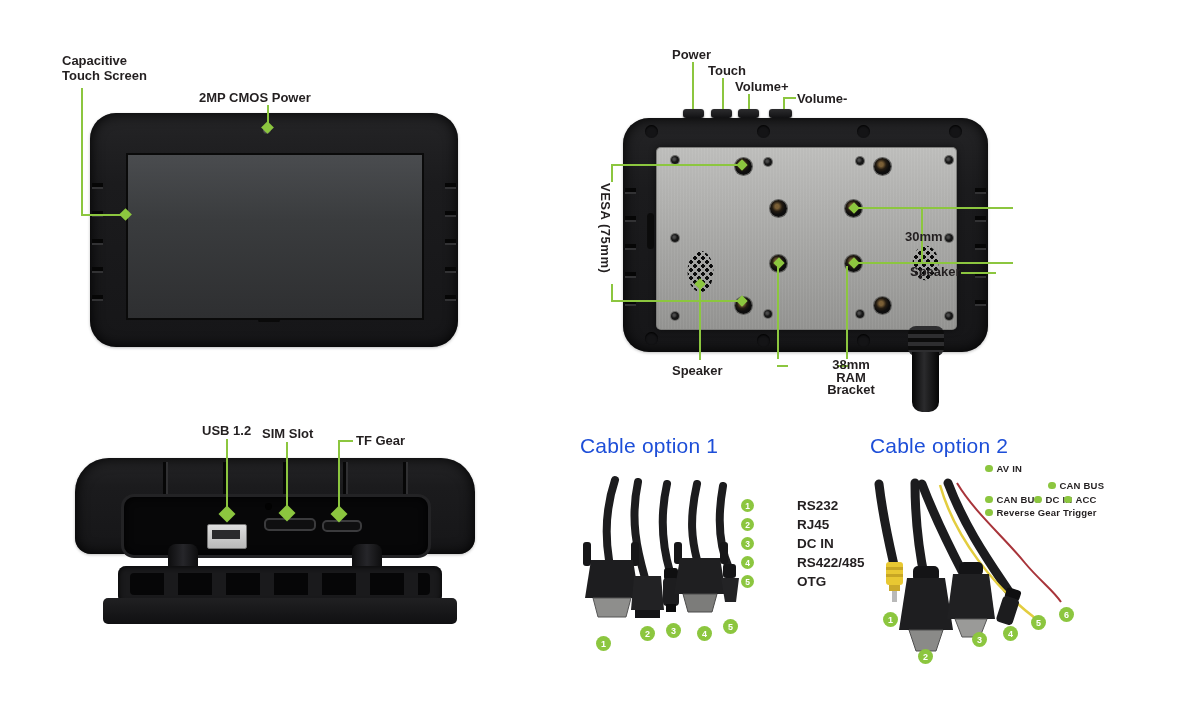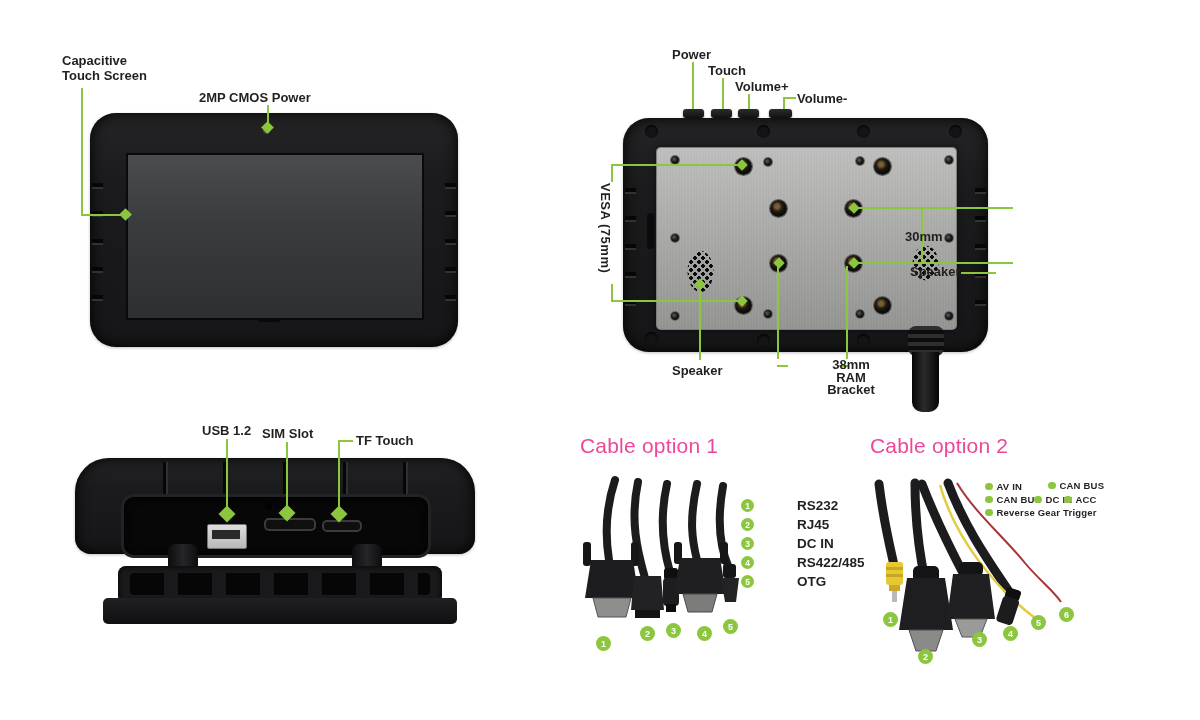--- a/index.html
+++ b/index.html
@@ -40,21 +40,21 @@
   .screw.sm{width:8px;height:8px;background:radial-gradient(circle at 40% 40%,#4a4a4a 0 1px,#161616 3px);box-shadow:0 0 0 1px #6a6a68;}
   .grille{
     position:absolute;
     background-image:radial-gradient(#0b0b0b 1.7px,transparent 1.9px),radial-gradient(#0b0b0b 1.7px,transparent 1.9px);
     background-size:8px 8px;background-position:0 0,4px 4px;
     clip-path:ellipse(48% 48% at 50% 50%);
   }
   .btn-top{position:absolute;height:9px;background:linear-gradient(180deg,#2c2c2e,#121214);border-radius:3px;box-shadow:0 1px 2px rgba(0,0,0,.5);}
   .bumper{position:absolute;width:13px;height:13px;border-radius:50%;background:#141416;box-shadow:inset 0 1px 2px #000;}
   .port-slot{position:absolute;background:#0f0f10;border:2px solid #3b3b3d;border-radius:5px;}
-  .title{position:absolute;font-size:21px;font-weight:400;color:#ec4899;letter-spacing:.2px;white-space:nowrap;}
+  .title{position:absolute;font-size:21px;font-weight:400;color:#1d4ed8;letter-spacing:.2px;white-space:nowrap;}
   .leg1-row{display:flex;align-items:center;gap:7px;height:19px;}
   .leg1-dot{width:13px;height:13px;border-radius:50%;background:var(--green);color:#fff;font-size:8.5px;font-weight:bold;display:flex;align-items:center;justify-content:center;flex:0 0 13px;}
   .leg1-txt{font-size:13.5px;font-weight:bold;color:var(--txt);white-space:nowrap;padding-left:36px;}
   .leg2{position:absolute;font-size:9.5px;font-weight:bold;color:var(--txt);white-space:nowrap;display:flex;align-items:center;gap:4px;letter-spacing:.2px;}
   .leg2-dot{width:7.5px;height:7.5px;border-radius:50%;background:var(--green);flex:0 0 7.5px;}
   .vesa-txt{position:absolute;writing-mode:vertical-rl;font-weight:bold;font-size:13px;letter-spacing:.5px;color:var(--txt);}
   .dim-col{position:absolute;width:84px;text-align:center;font-weight:bold;font-size:13px;line-height:12.5px;color:var(--txt);}
 </style>
 </head>
 <body>
@@ -181,21 +181,21 @@
     <div class="abs" style="left:12px;top:7px;width:300px;height:22px;background:repeating-linear-gradient(90deg,#060607 0 34px,#1a1a1c 34px 48px);border-radius:4px;"></div>
   </div>
   <div class="abs" style="left:103px;top:598px;width:354px;height:26px;border-radius:5px;background:linear-gradient(180deg,#202022,#101012);"></div>
 
   <div class="lbl" style="left:202px;top:423px;">USB 1.2</div>
   <div class="gl" style="left:226px;top:439px;width:2px;height:70px;"></div>
   <div class="dia lg" style="left:221px;top:508px;"></div>
   <div class="lbl" style="left:262px;top:426px;">SIM Slot</div>
   <div class="gl" style="left:286px;top:442px;width:2px;height:66px;"></div>
   <div class="dia lg" style="left:281px;top:507px;"></div>
-  <div class="lbl" style="left:356px;top:433px;">TF Touch</div>
+  <div class="lbl" style="left:356px;top:433px;">TF Gear</div>
   <div class="gl" style="left:338px;top:440px;width:15px;height:2px;"></div>
   <div class="gl" style="left:338px;top:440px;width:2px;height:69px;"></div>
   <div class="dia lg" style="left:333px;top:508px;"></div>
 
   <div class="title" style="left:580px;top:434px;">Cable option 1</div>
 
   <svg class="abs" style="left:575px;top:470px;" width="185" height="195" viewBox="0 0 185 195">
     <g stroke="#1c1c1e" stroke-width="8" fill="none" stroke-linecap="round">
       <path d="M40,10 C30,40 30,65 34,90"></path>
       <path d="M63,12 C55,50 62,80 70,108"></path>
@@ -293,21 +293,21 @@
     </g>
   </svg>
 
   <div class="badge" style="left:883px;top:612px;">1</div>
   <div class="badge" style="left:918px;top:649px;">2</div>
   <div class="badge" style="left:972px;top:632px;">3</div>
   <div class="badge" style="left:1003px;top:626px;">4</div>
   <div class="badge" style="left:1031px;top:615px;">5</div>
   <div class="badge" style="left:1059px;top:607px;">6</div>
 
-  <div class="leg2" style="left:985px;top:481px;justify-content:space-between;">
+  <div class="leg2" style="left:985px;top:463px;justify-content:space-between;">
     <span class="leg2-dot"></span>
     <span>AV IN</span>
   </div>
   <div class="leg2" style="left:1048px;top:480px;">
     <span class="leg2-dot"></span>
     <span>CAN BUS</span>
   </div>
   <div class="leg2" style="left:985px;top:494px;">
     <span class="leg2-dot"></span>
     <span>CAN BUS</span>

